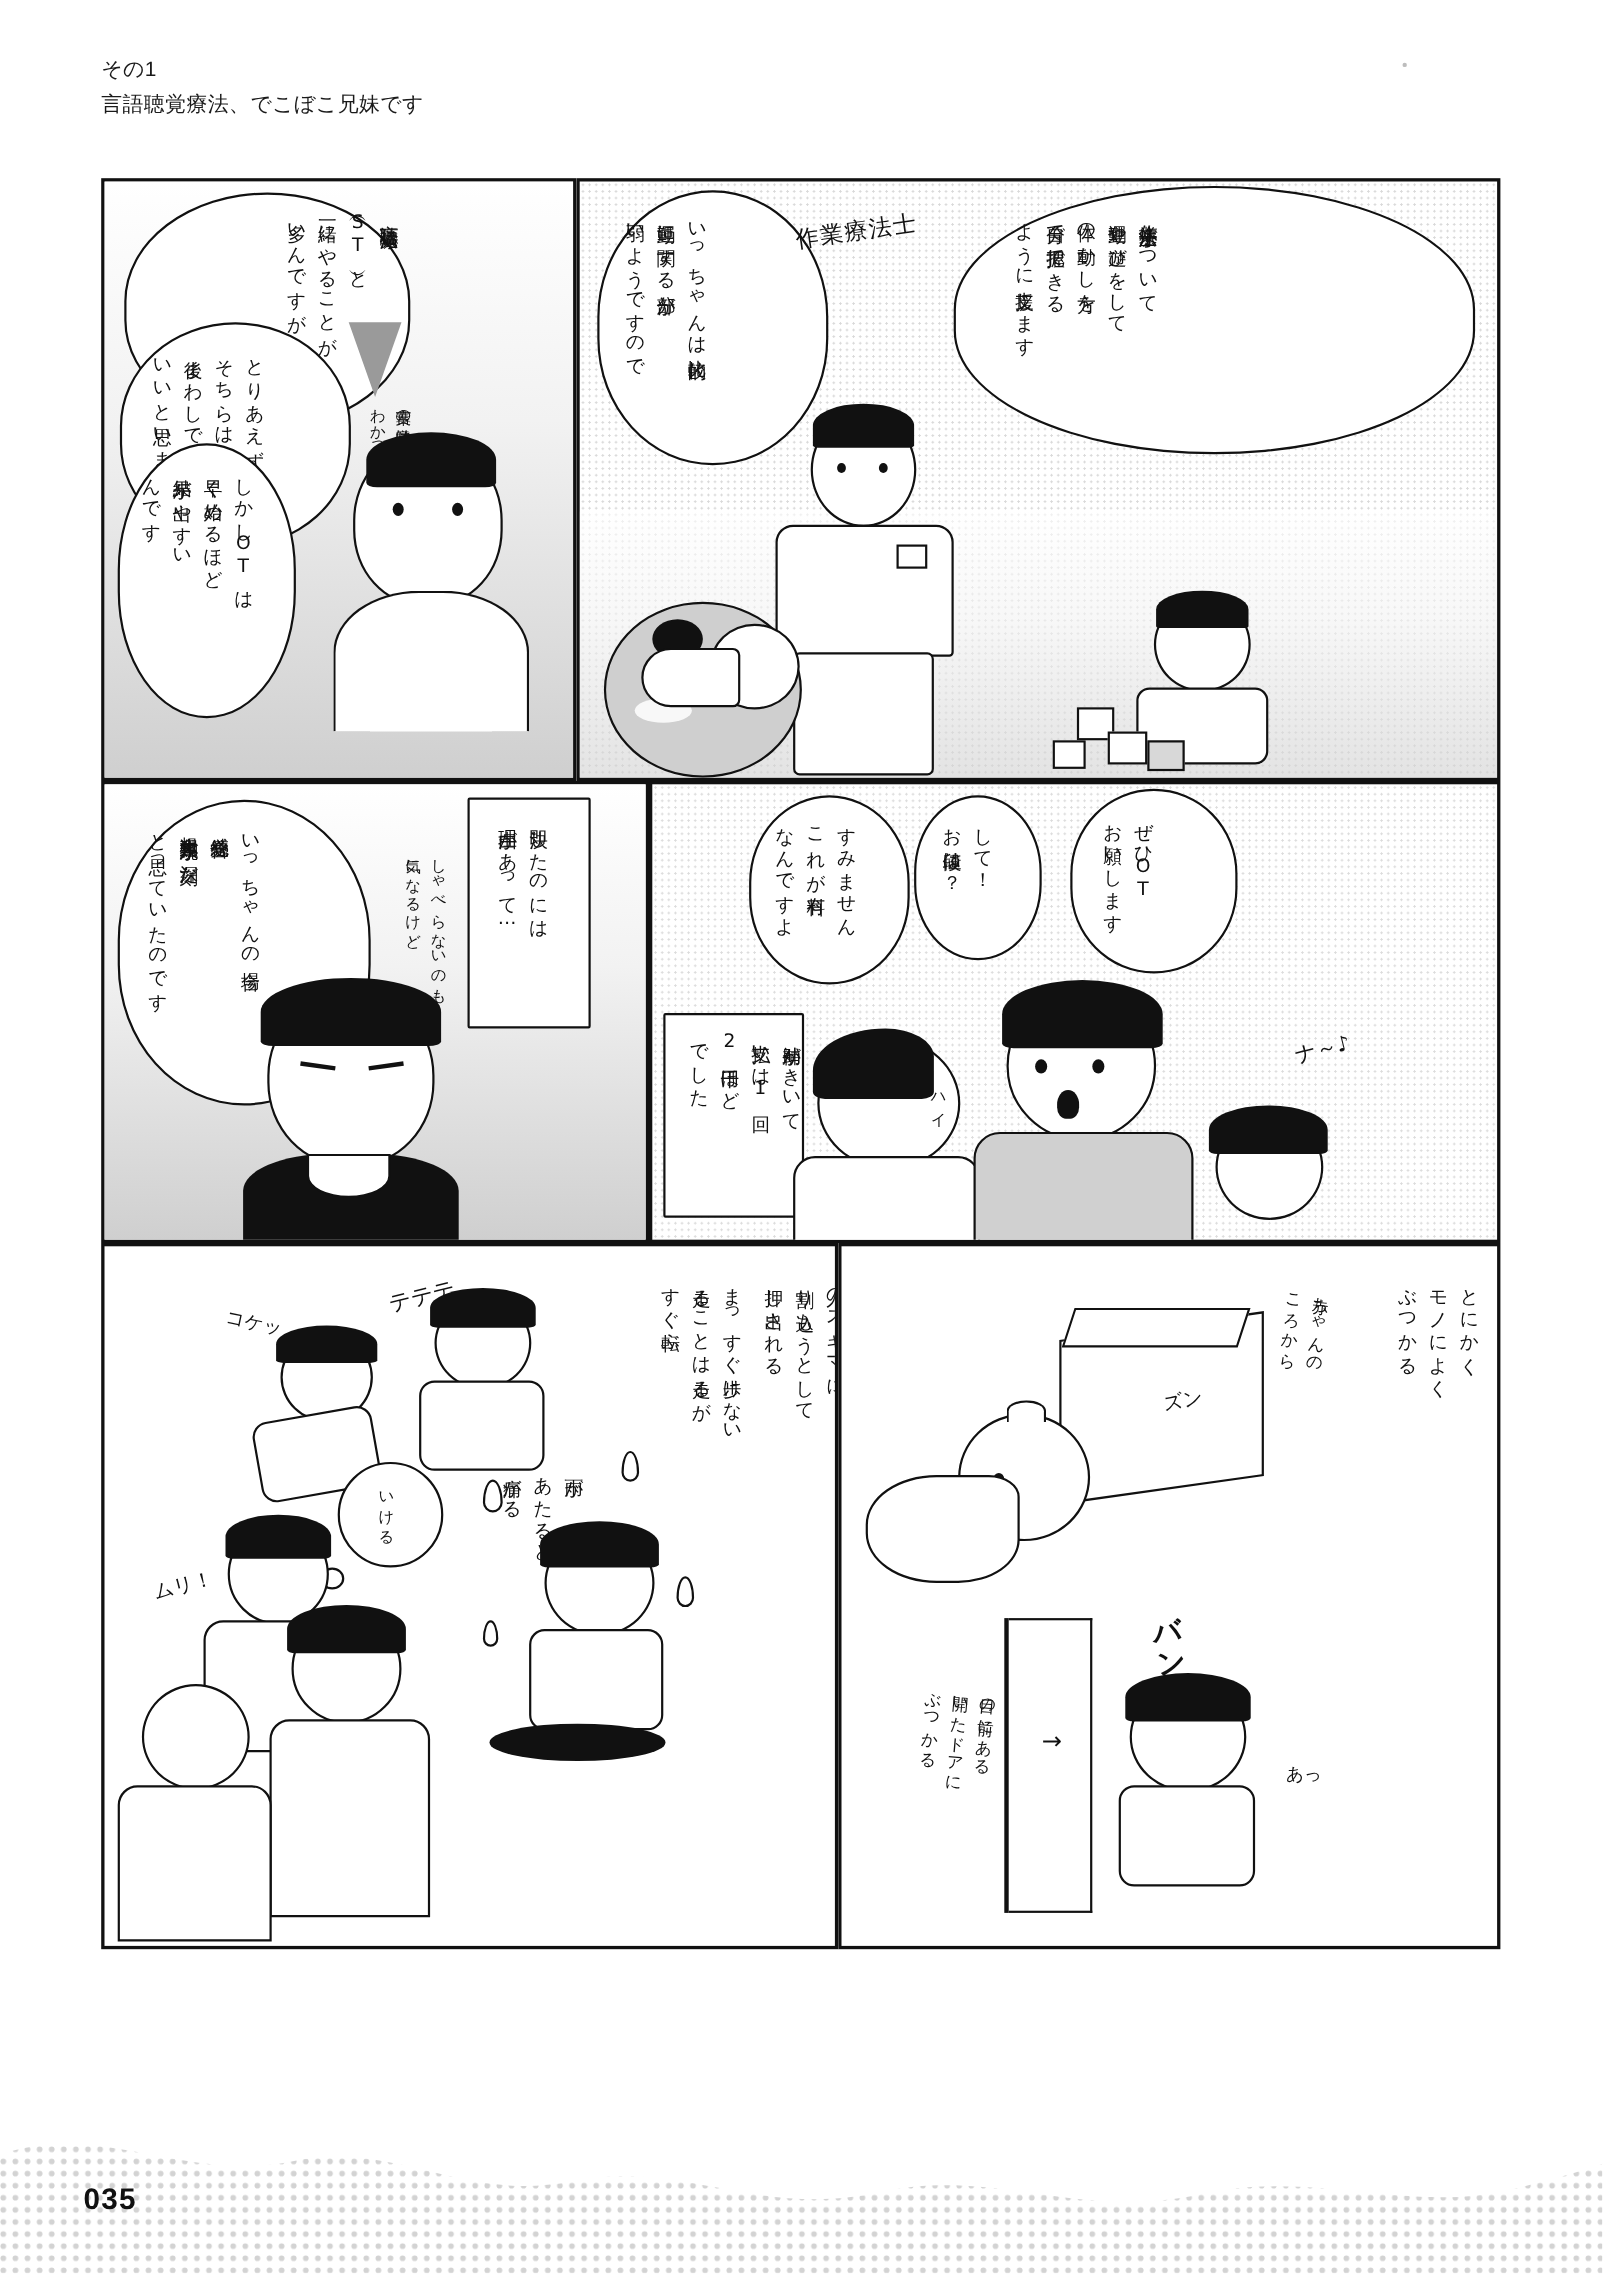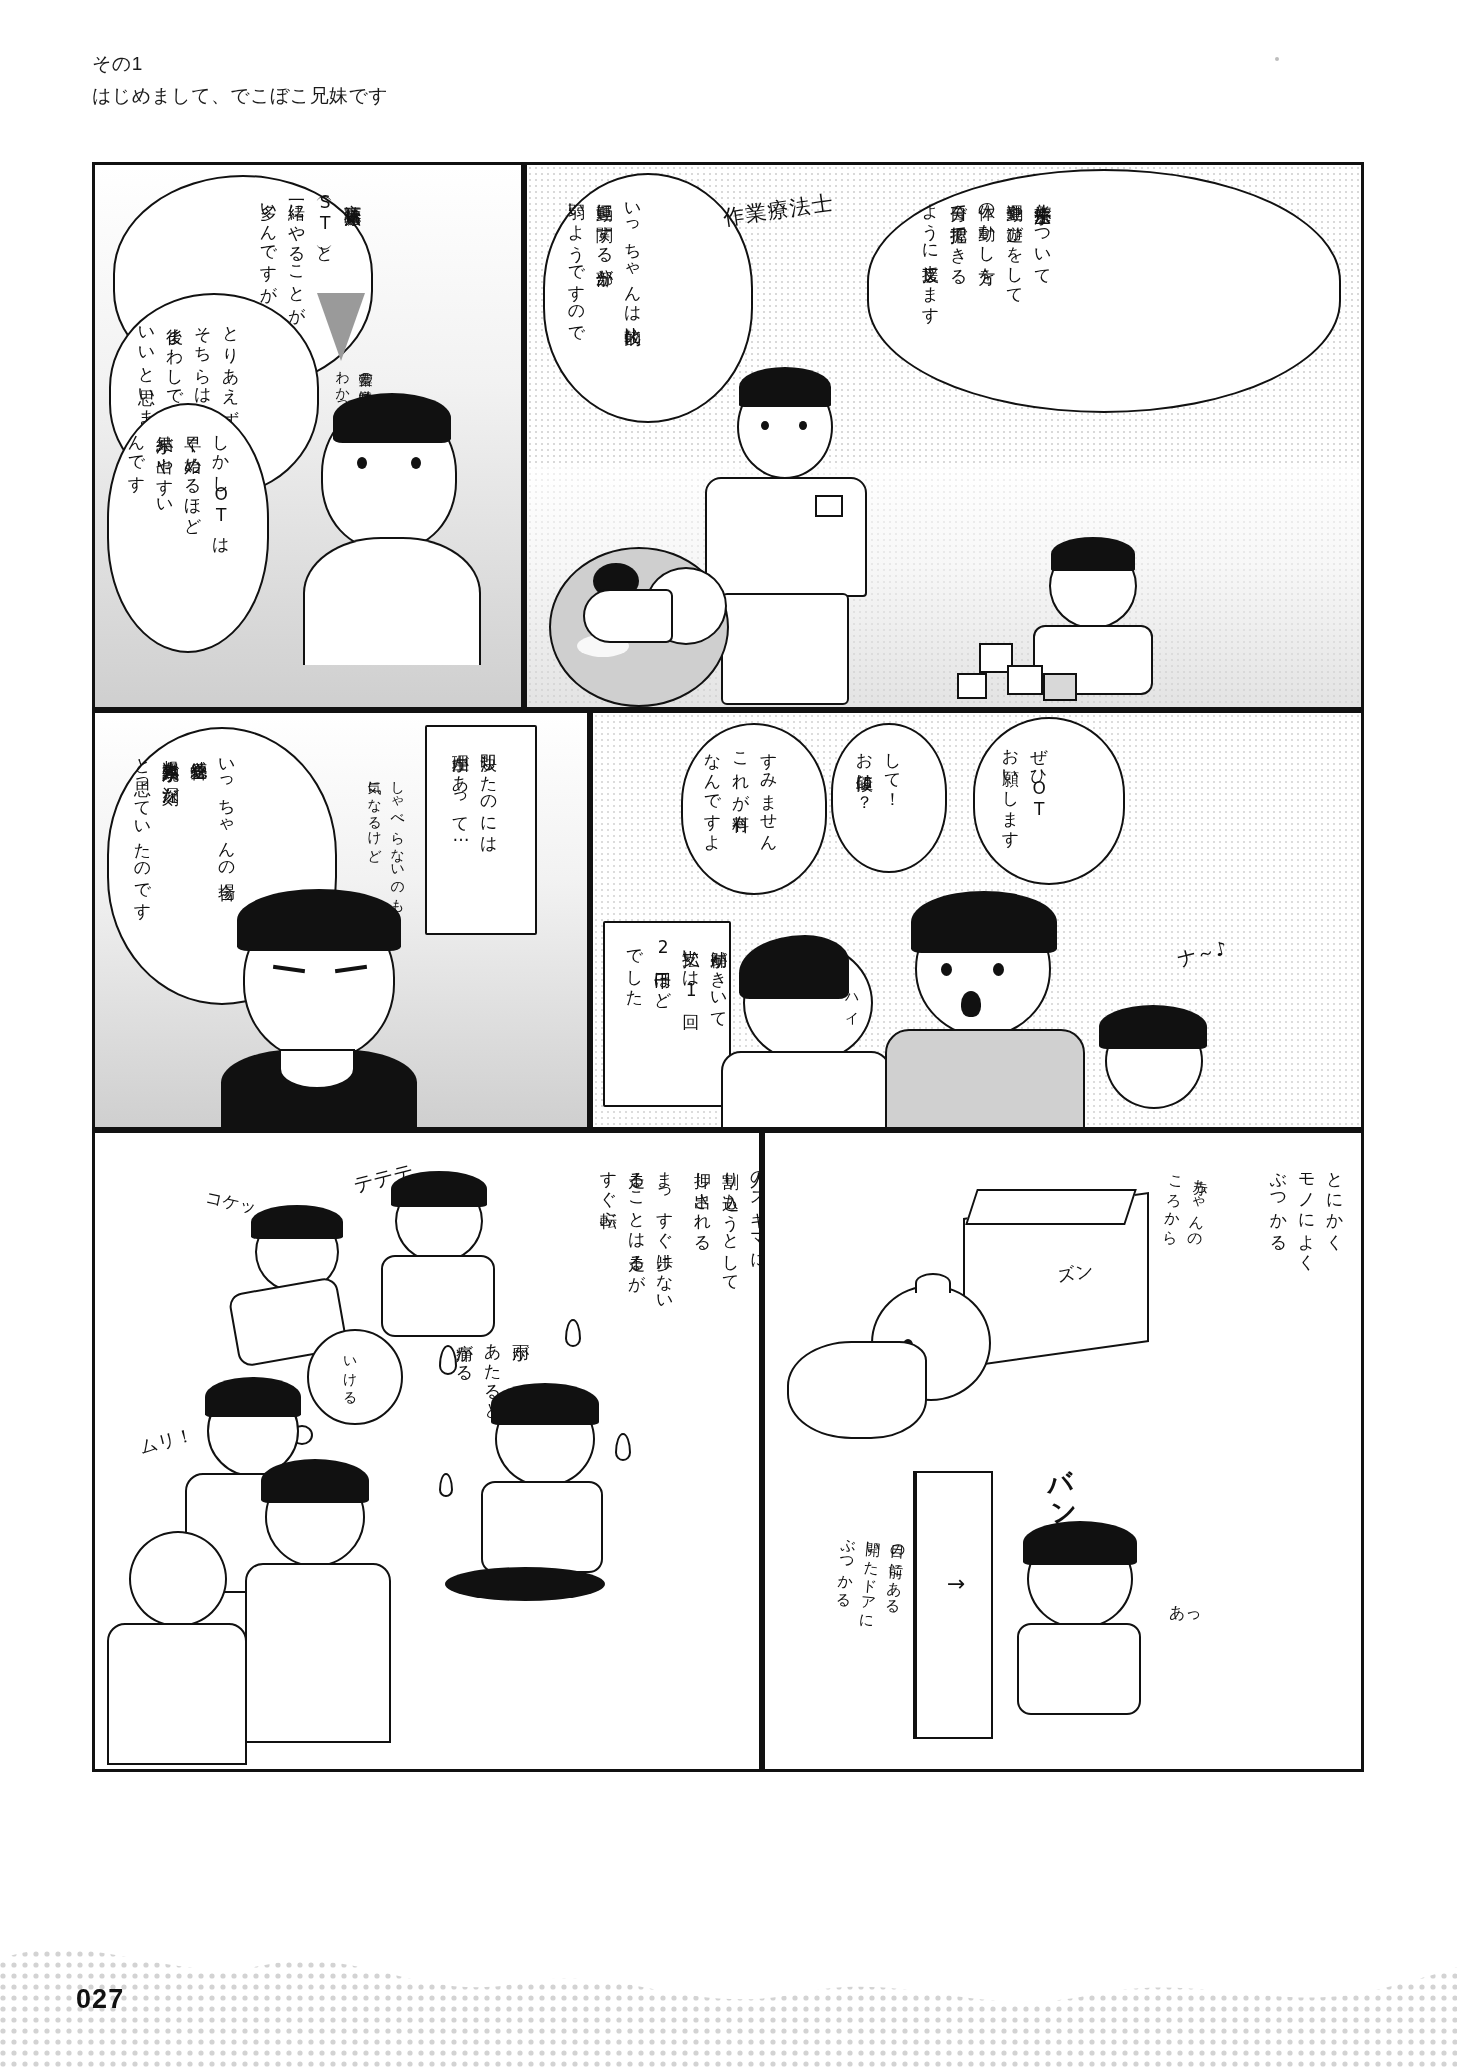--- a/index.html
+++ b/index.html
@@ -131,21 +131,21 @@
     width: 4px; height: 4px;
     background: #bdbdbd;
     border-radius: 50%;
   }
 </style>
 </head>
 <body>
 
 <div class="page-header">
   <div>その1</div>
-  <div>はじめまして、でこぼこ兄妹です</div>
+  <div>言語聴覚療法、でこぼこ兄妹です</div>
 </div>
 
 <div class="corner-dot" style="left:1275px; top:57px;"></div>
 
 <div class="comic">
 
   <div class="panel" style="left:0; top:0; width:432px; height:548px;">
     <div class="tone-grad" style="left:0; top:0; width:100%; height:100%;"></div>
 
     <div class="balloon" style="left:18px; top:10px; width:260px; height:215px;"></div>
@@ -375,13 +375,13 @@
         <circle cx="3" cy="3" r="2.6" fill="#d3d3d3"></circle>
       </pattern>
       <clipPath id="waveclip">
         <path d="M0,52 C90,20 170,78 265,58 C360,38 420,96 520,76 C620,56 690,110 800,86 C905,63 980,112 1090,88 C1200,64 1280,108 1380,82 C1420,72 1440,66 1457,60 L1457,160 L0,160 Z"></path>
       </clipPath>
     </defs>
     <rect x="0" y="0" width="1457" height="160" fill="url(#dots)" clip-path="url(#waveclip)"></rect>
   </svg>
 </div>
 
-<div class="pagenum">027</div>
+<div class="pagenum">035</div>
 
 </body></html>

